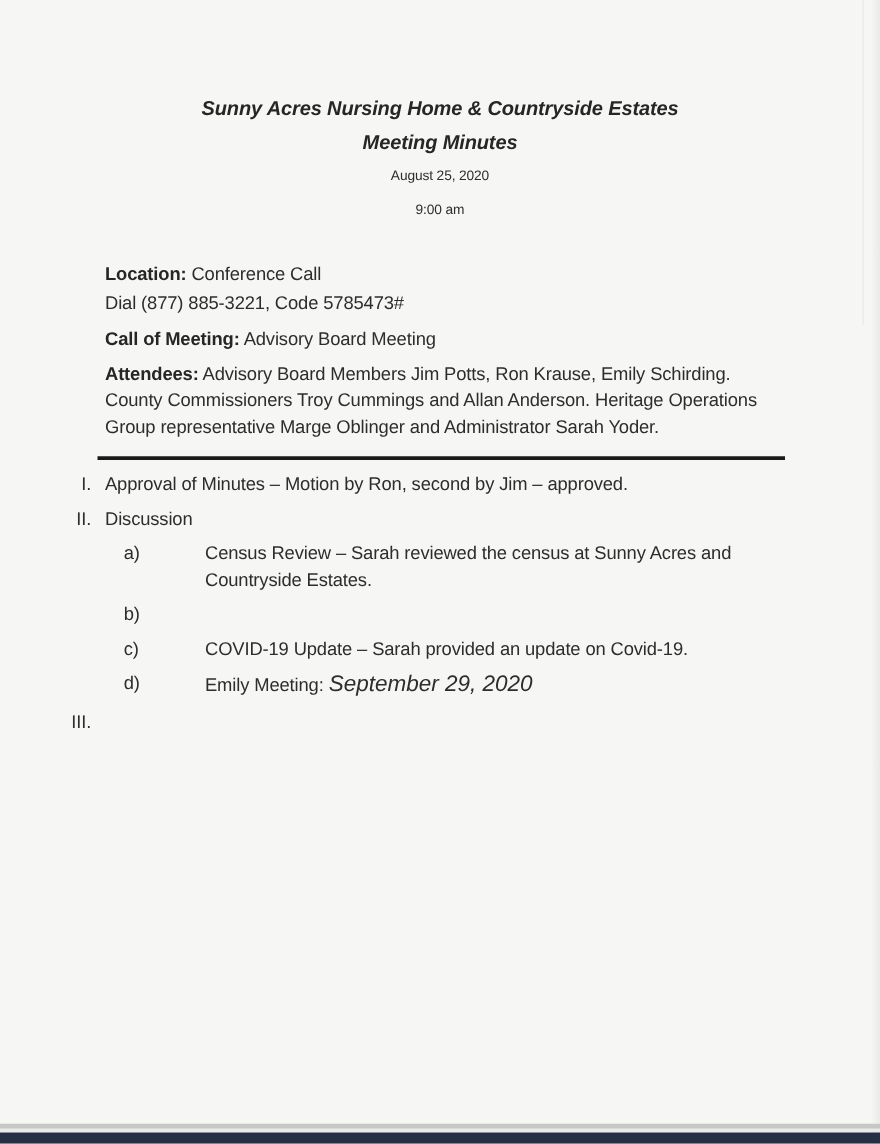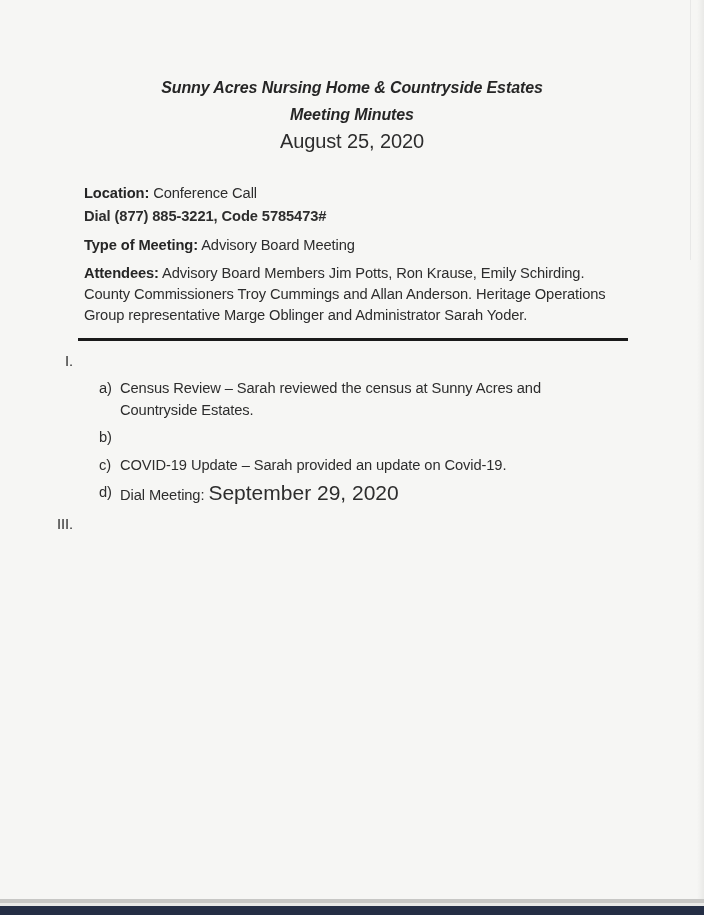--- a/index.html
+++ b/index.html
@@ -27,94 +27,100 @@
     background: linear-gradient(to right, rgba(0,0,0,0), rgba(0,0,0,0.05));
   }
   .edge-gray  { position: absolute; left: 0; top: 899px; width: 704px; height: 4px; background: #c7c7c5; }
   .edge-light { position: absolute; left: 0; top: 903px; width: 704px; height: 3px; background: #e9e9e7; }
   .edge-navy  { position: absolute; left: 0; top: 906px; width: 704px; height: 9px; background: #242e45; }
 
   .doc-header { padding-top: 74px; text-align: center; line-height: 27px; }
   .doc-title, .doc-subtitle {
     font-weight: bold; font-style: italic; font-size: 16px; color: #262626;
   }
-  .doc-date, .doc-time { font-size: 20px; }
+  .doc-date, .doc-time { font-size: 11px; }
 
   .details { margin-top: 27px; padding: 0 76px 0 84px; }
   .detail { margin: 0 0 6px 0; line-height: 23px; }
   .detail .lbl { font-weight: bold; color: #262626; }
-  .detail .line2 { display: block; font-weight: bold; }
+  .detail .line2 { display: block; }
   .detail.attendees { line-height: 21px; margin-bottom: 12px; }
   .rule {
     height: 3px; background: #1a1a1a;
     margin: 6px 0 0 -6px; width: 550px;
   }
 
   .agenda { margin-top: 9px; }
   .row { display: flex; margin-bottom: 6px; line-height: 22px; }
   .num { width: 73px; text-align: right; flex: none; }
   .rtext { flex: 1; margin-left: 11px; margin-right: 72px; }
   .sub { display: flex; margin: 0 0 6px 99px; line-height: 21.5px; }
   .letter { width: 21px; flex: none; }
-  .stext { flex: 1; margin-right: 82px; }
-  .idate { font-size: 21px; letter-spacing: 0; }
+  .stext { flex: 1; margin-right: 82px; margin-left: 44px; }
+  .idate { font-style: italic; font-size: 18px; letter-spacing: 0; }
 </style>
 </head>
 <body>
 
 <div class="page">
 
   <div class="doc-header">
     <div class="doc-title">Sunny Acres Nursing Home &amp; Countryside Estates</div>
     <div class="doc-subtitle">Meeting Minutes</div>
     <div class="doc-date">August 25, 2020</div>
+    <div class="doc-time">9:00 am</div>
   </div>
 
   <div class="details">
     <p class="detail">
       <span class="lbl">Location:</span>
       <span>Conference Call</span>
       <span class="line2">Dial (877) 885-3221, Code 5785473#</span>
     </p>
     <p class="detail">
-      <span class="lbl">Type of Meeting:</span>
+      <span class="lbl">Call of Meeting:</span>
       <span>Advisory Board Meeting</span>
     </p>
     <p class="detail attendees">
       <span class="lbl">Attendees:</span>
       <span>Advisory Board Members Jim Potts, Ron Krause, Emily Schirding.  County Commissioners Troy Cummings and Allan Anderson. Heritage Operations Group representative Marge Oblinger and Administrator Sarah Yoder.</span>
     </p>
     <div class="rule"></div>
   </div>
 
   <div class="agenda">
 
     <div class="row">
       <span class="num">I.</span>
+      <div class="rtext">Approval of Minutes – Motion by Ron, second by Jim – approved.</div>
     </div>
 
+    <div class="row">
+      <span class="num">II.</span>
+      <div class="rtext">Discussion</div>
+    </div>
 
     <div class="sub">
       <span class="letter">a)</span>
       <div class="stext">Census Review – Sarah reviewed the census at Sunny Acres and Countryside Estates.</div>
     </div>
 
     <div class="sub">
       <span class="letter">b)</span>
     </div>
 
     <div class="sub">
       <span class="letter">c)</span>
       <div class="stext">COVID-19 Update – Sarah provided an update on Covid-19.</div>
     </div>
 
     <div class="sub">
       <span class="letter">d)</span>
       <div class="stext">
-        <span>Dial Meeting:</span>
+        <span>Emily Meeting:</span>
         <span class="idate">September 29, 2020</span>
       </div>
     </div>
 
     <div class="row">
       <span class="num">III.</span>
     </div>
 
   </div>
 

